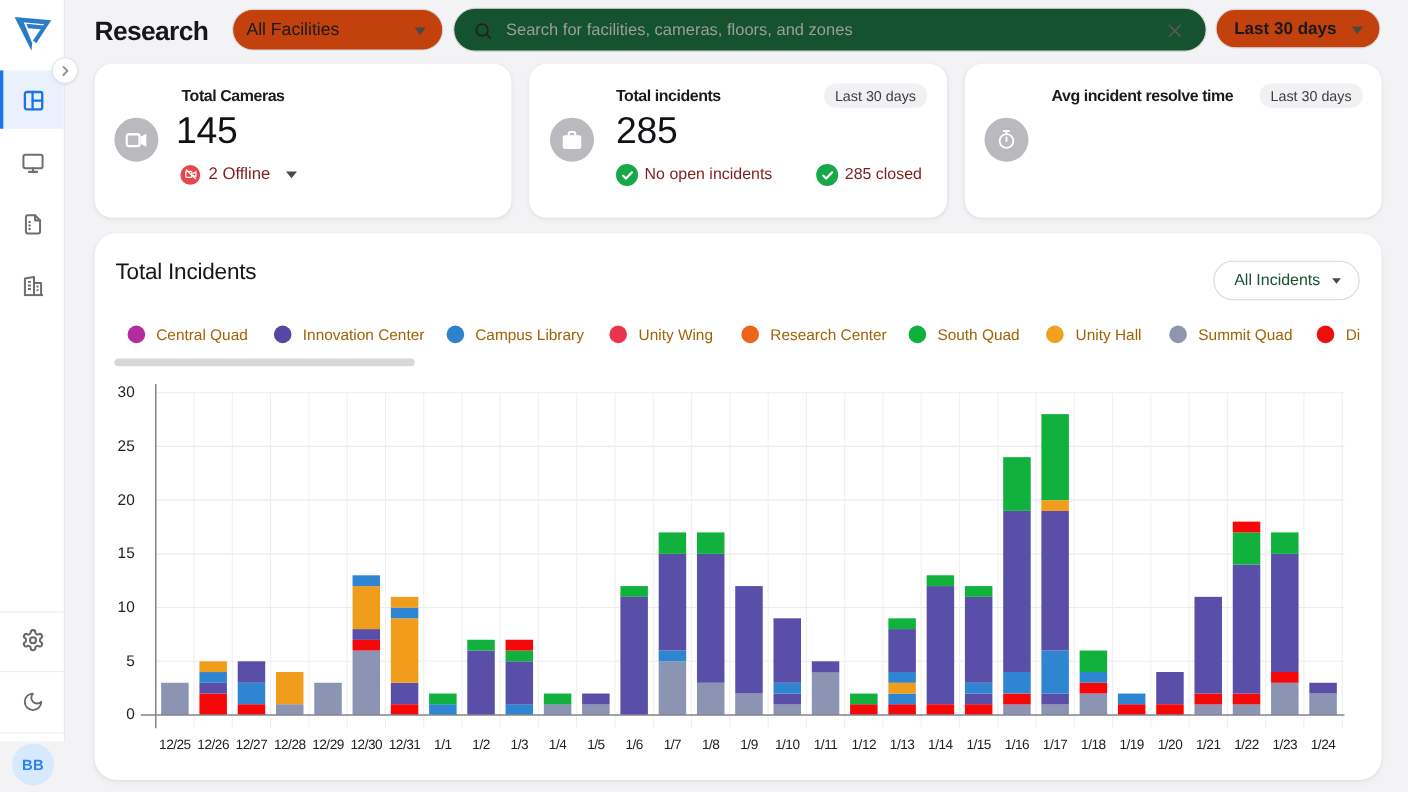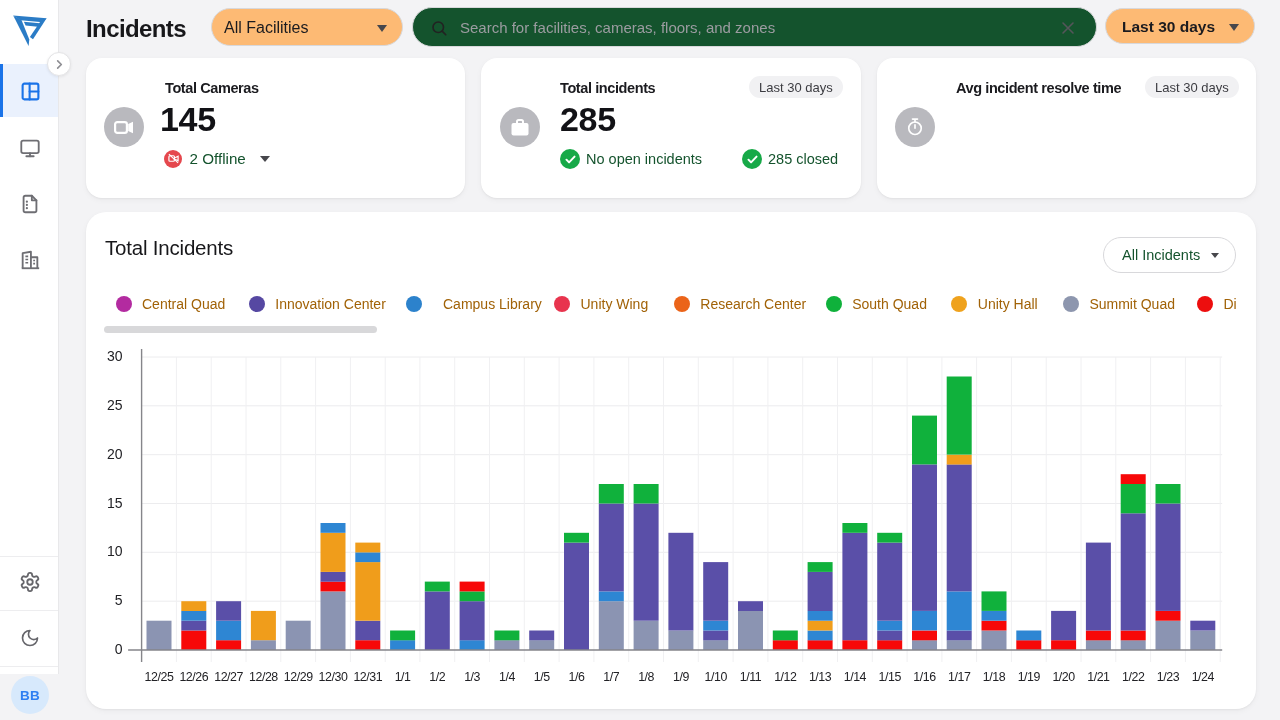--- a/index.html
+++ b/index.html
@@ -10,40 +10,40 @@
 #active{position:absolute;left:0;top:64px;width:58px;height:53px;background:#eaf1fd}
 #active::before{content:"";position:absolute;left:0;top:0;width:3px;height:53px;background:#1a73e8}
 .sdiv{position:absolute;left:0;width:58px;height:0;border-top:1px solid #ededef}
 #collapse{position:absolute;left:47px;top:52px;width:24px;height:24px;border-radius:50%;
  background:#fff;border:1px solid #e4e4e6;z-index:6;box-shadow:0 1px 3px rgba(0,0,0,.07);
  display:flex;align-items:center;justify-content:center}
 #avatar{position:absolute;left:11px;top:676px;width:38px;height:38px;border-radius:50%;background:#d7e9fc;
  display:flex;align-items:center;justify-content:center;font-size:13.5px;font-weight:700;color:#2f7ff2;letter-spacing:.3px}
 
 #title{position:absolute;left:86px;top:15px;font-size:24px;font-weight:700;color:#17171a;letter-spacing:-.6px}
-.pill{position:absolute;top:7px;height:40px;border:1px solid #d8d8db;border-radius:20px;background:#fdba74}
+.pill{position:absolute;top:7px;height:40px;border:1px solid #d8d8db;border-radius:20px;background:#c2410c}
 #fac{left:211px;width:192px;top:8px;height:38px;border-radius:19px}
 #fac span{position:absolute;left:12px;top:9.5px;font-size:16px;color:#1b1b1f}
 #search{left:412px;width:685px;background:#14532d}
 #search span{position:absolute;left:47px;top:11px;font-size:15px;color:#9c9ca1;white-space:nowrap}
 #last30{left:1105px;width:150px;top:8px;height:36px;border-radius:18px}
 #last30 span{position:absolute;left:16px;top:8.5px;font-size:15.5px;font-weight:700;color:#1b1b1f}
 .caret{width:0;height:0;border-left:5px solid transparent;border-right:5px solid transparent;border-top:6px solid #47474c;position:absolute}
 
 .card{position:absolute;top:58px;height:140px;background:#fff;border-radius:16px;box-shadow:0 1px 2px rgba(0,0,0,.05),0 2px 6px rgba(0,0,0,.04)}
 #c1{left:86px;width:379px} #c2{left:481px;width:380px} #c3{left:877px;width:379px}
 .icircle{position:absolute;width:40px;height:40px;border-radius:50%;background:#b9b9be;top:49px;left:18px;
  display:flex;align-items:center;justify-content:center}
 .clabel{position:absolute;top:22px;font-size:14.5px;font-weight:700;color:#1b1b1f;letter-spacing:-.4px}
-.cnum{position:absolute;top:42px;font-size:34px;font-weight:700;color:#121216;letter-spacing:-.3px}
+.cnum{position:absolute;top:42px;font-size:34px;font-weight:400;color:#121216;letter-spacing:-.3px}
 .cpill{position:absolute;top:18px;height:22px;border-radius:11px;background:#f1f1f3;font-size:13px;color:#3c3c41;
  display:flex;align-items:center;padding:0 10px}
 .gcheck{position:absolute;top:91px;width:20px;height:20px;border-radius:50%;background:#17a948;
  display:flex;align-items:center;justify-content:center}
-.crow{position:absolute;top:93px;font-size:14.5px;color:#14532d}
+.crow{position:absolute;top:93px;font-size:14.5px;color:#7f1d1d}
 #offcircle{position:absolute;left:78px;top:91.5px;width:18px;height:18px;border-radius:50%;background:#e5474d;
  display:flex;align-items:center;justify-content:center}
 
 #chartcard{position:absolute;left:86px;top:212px;width:1170px;height:497px;background:#fff;border-radius:20px;
  box-shadow:0 1px 2px rgba(0,0,0,.05),0 2px 6px rgba(0,0,0,.04);overflow:hidden}
 #ctitle{position:absolute;left:19px;top:24px;font-size:20.5px;font-weight:400;color:#17171a;letter-spacing:-.2px}
 #allinc{position:absolute;left:1017px;top:25px;width:133px;height:36px;border:1px solid #d8d8db;border-radius:18px;background:#fff}
 #allinc span{position:absolute;left:18px;top:9px;font-size:14.5px;color:#14532d}
 .ldot{position:absolute;top:83.5px;width:16px;height:16px;border-radius:50%}
 .llab{position:absolute;top:85px;font-size:14px;color:#a16207;line-height:15px}
@@ -99,21 +99,21 @@
   </svg>
   <div class="sdiv" style="top:666px"></div>
   <div id="avatar">BB</div>
 </div>
 <div id="collapse">
   <svg width="11" height="11" viewBox="0 0 12 12" fill="none" stroke="#8e8e93" stroke-width="1.8" stroke-linecap="round" stroke-linejoin="round">
       <path d="M4 2l4 4-4 4"></path>
     </svg>
 </div>
 
-<div id="title">Incidents</div>
+<div id="title">Research</div>
 <div class="pill" id="fac">
     <span>All Facilities</span>
     <div class="caret" style="right:15px;top:16px;border-top-width:7px;border-left-width:5.5px;border-right-width:5.5px"></div>
   </div>
 <div class="pill" id="search">
   <svg class="abs" style="left:17px;top:11px" width="18" height="18" viewBox="0 0 24 24" fill="none" stroke="#222" stroke-width="2.2" stroke-linecap="round">
       <circle cx="11" cy="11" r="7"></circle>
       <path d="M21 21l-4.5-4.5"></path>
     </svg>
   <span>Search for facilities, cameras, floors, and zones</span>
@@ -187,21 +187,21 @@
   <div id="ctitle">Total Incidents</div>
   <div id="allinc">
       <span>All Incidents</span>
       <div class="caret" style="right:16px;top:15px;border-top-width:5px;border-left-width:4.5px;border-right-width:4.5px"></div>
     </div>
   <div class="ldot" style="left:29.700000000000003px;background:#b32ba0"></div>
 <div class="llab" style="left:56px">Central Quad</div>
 <div class="ldot" style="left:163.0px;background:#5648a2"></div>
 <div class="llab" style="left:189.3px">Innovation Center</div>
 <div class="ldot" style="left:319.8px;background:#2c82cc"></div>
-<div class="llab" style="left:357px">Campus Library</div>
+<div class="llab" style="left:346px">Campus Library</div>
 <div class="ldot" style="left:467.9px;background:#e8344e"></div>
 <div class="llab" style="left:494.5px">Unity Wing</div>
 <div class="ldot" style="left:588.0px;background:#eb6419"></div>
 <div class="llab" style="left:614.3px">Research Center</div>
 <div class="ldot" style="left:739.5px;background:#0fb13b"></div>
 <div class="llab" style="left:766.2px">South Quad</div>
 <div class="ldot" style="left:865.0px;background:#efa21d"></div>
 <div class="llab" style="left:891.8px">Unity Hall</div>
 <div class="ldot" style="left:976.5999999999999px;background:#8d96ae"></div>
 <div class="llab" style="left:1003.4000000000001px">Summit Quad</div>

